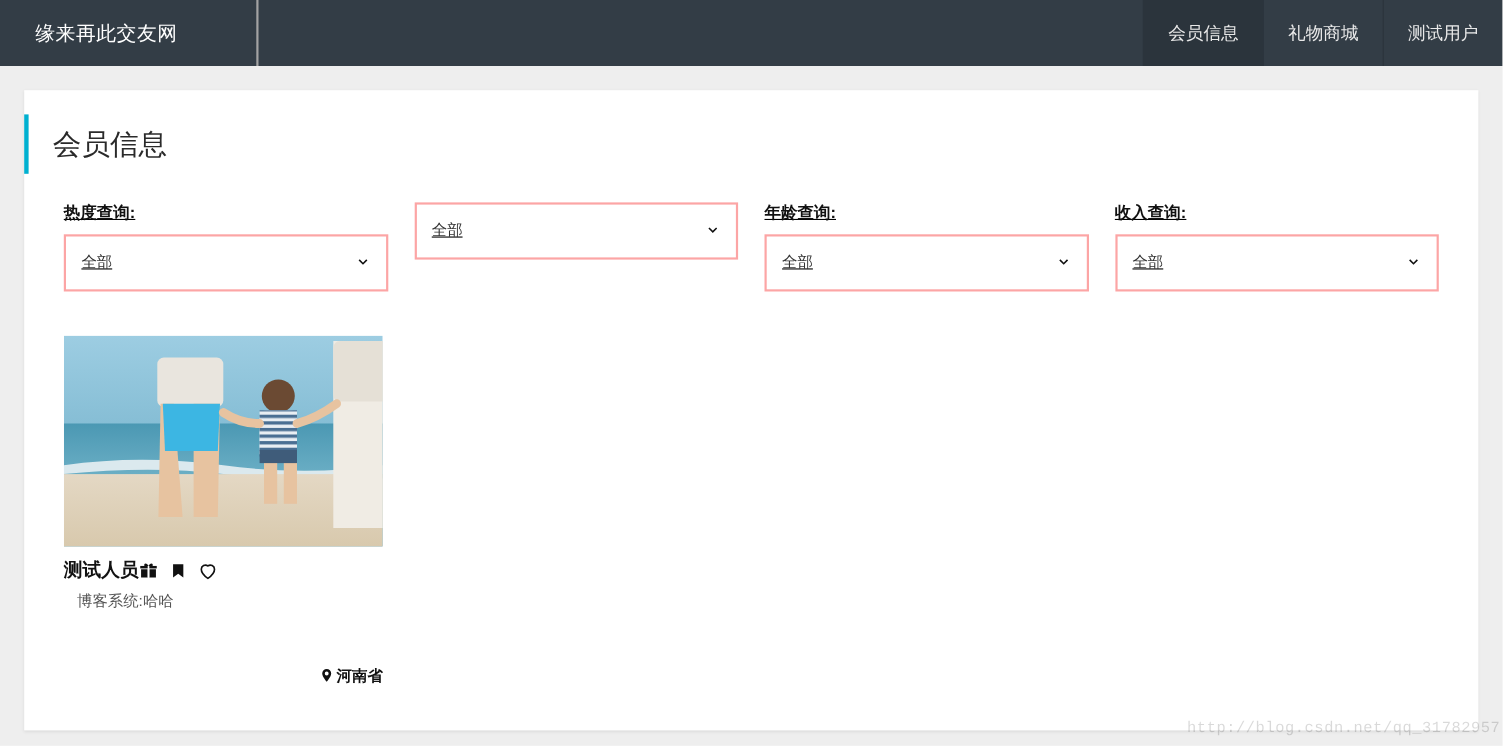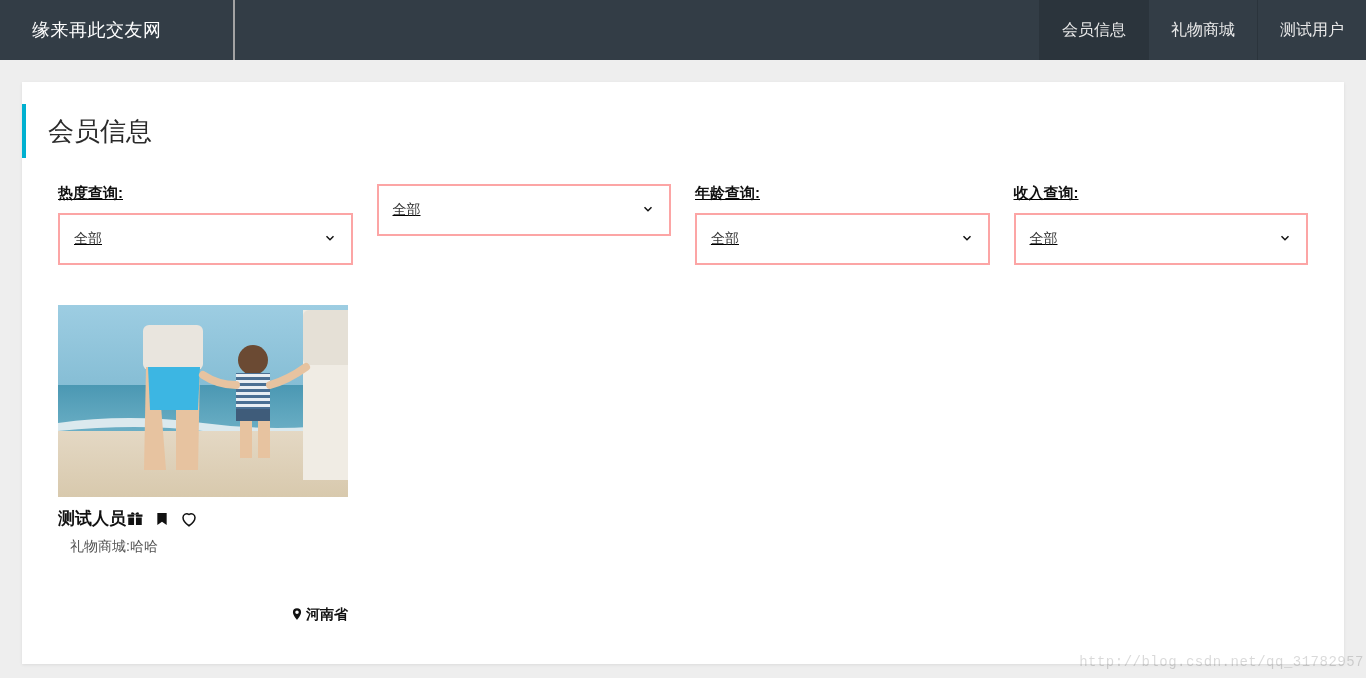--- a/index.html
+++ b/index.html
@@ -284,21 +284,21 @@
               </svg>
           </span>
           <span>
             <svg width="18" height="18" viewBox="0 0 24 24" fill="none" stroke="#111" stroke-width="2">
                 <path d="M12 21s-8-5.3-8-11a5 5 0 0 1 8-4 5 5 0 0 1 8 4c0 5.7-8 11-8 11z"></path>
               </svg>
           </span>
         </div>
       </div>
 
-      <div class="member-intro">礼物商城:哈哈</div>
+      <div class="member-intro">博客系统:哈哈</div>
 
       <div class="member-location">
         <span>
           <svg width="14" height="14" viewBox="0 0 24 24" fill="#111">
               <path d="M12 2a7 7 0 0 0-7 7c0 5 7 13 7 13s7-8 7-13a7 7 0 0 0-7-7zm0 10a3 3 0 1 1 0-6 3 3 0 0 1 0 6z"></path>
             </svg>
         </span>
         <span>河南省</span>
       </div>
 

